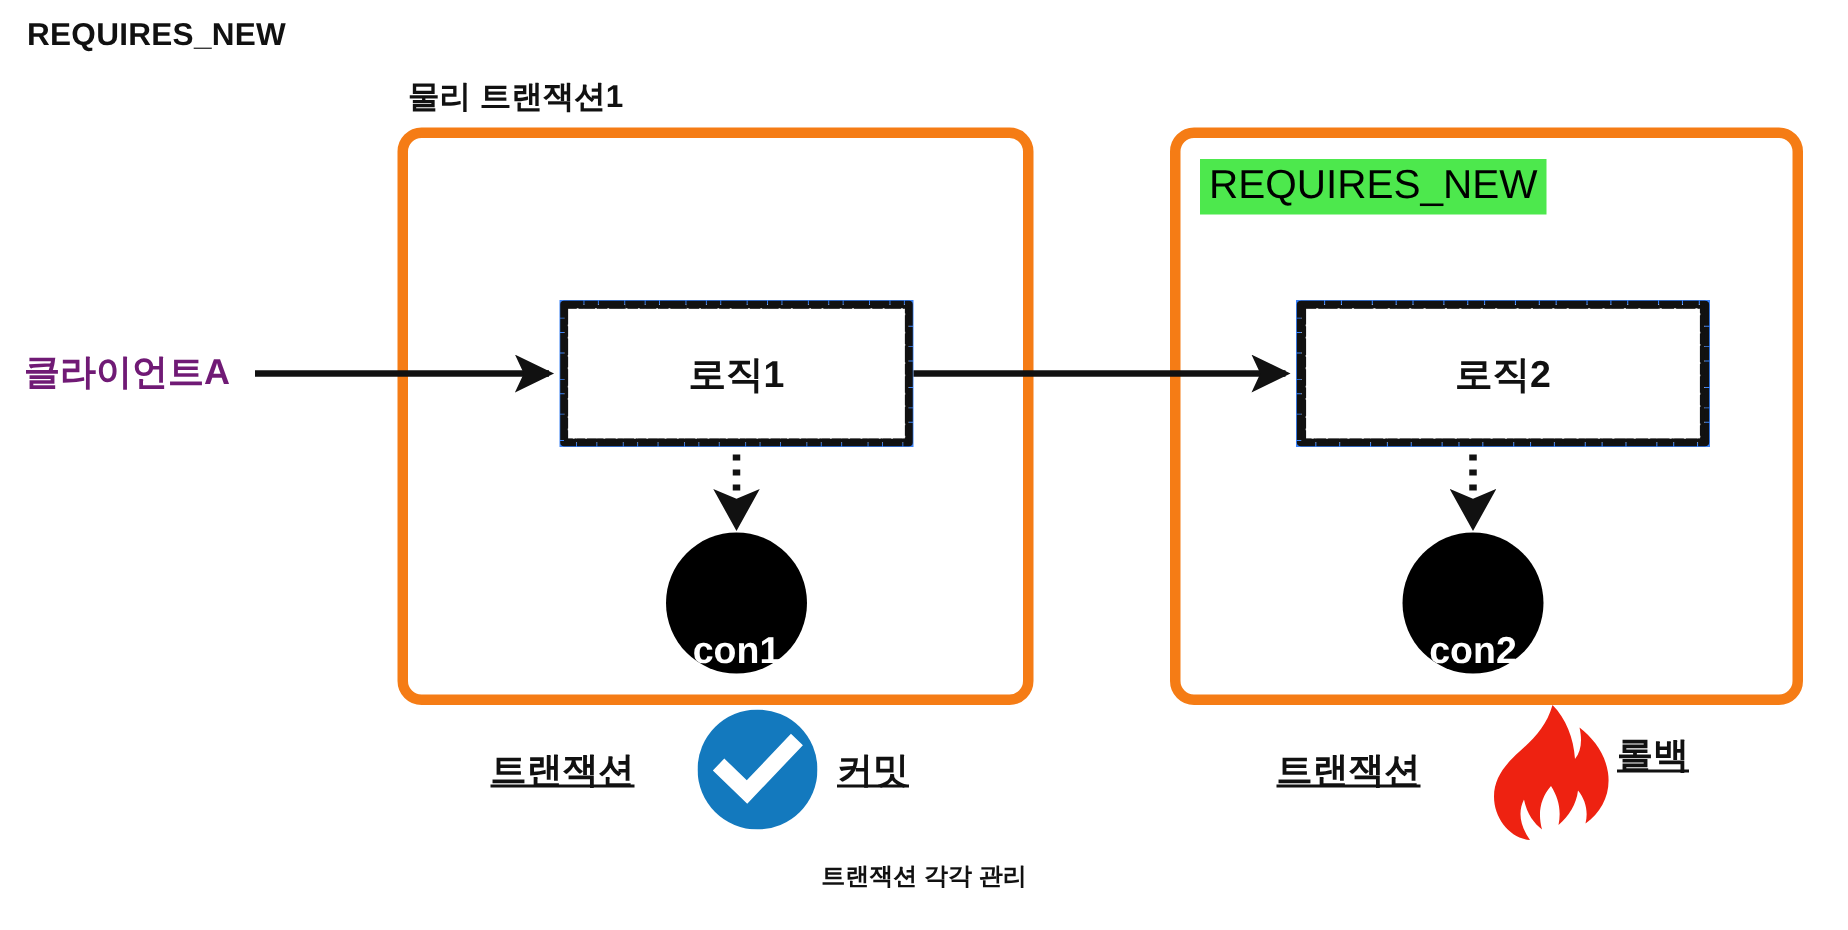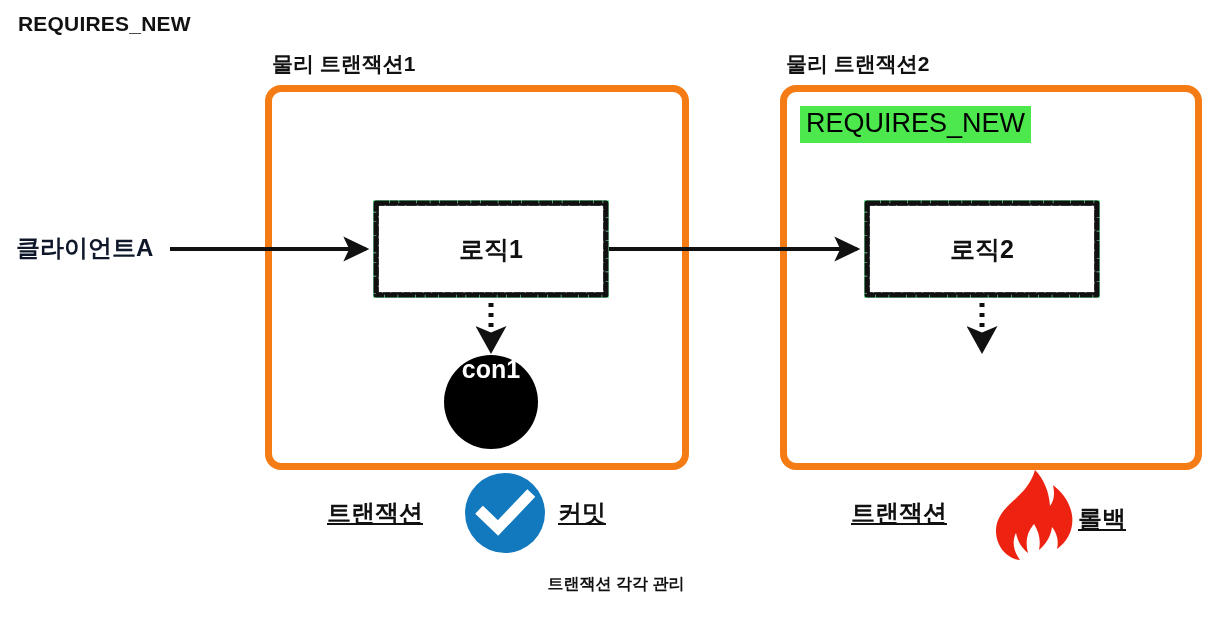--- a/index.html
+++ b/index.html
@@ -56,64 +56,64 @@
     color: #000000;
     font-size: 27px;
     font-weight: normal;
     padding: 2px 6px 4px 6px;
     line-height: 1.15;
     white-space: nowrap;
   }
 
   
   .logic-box {
-    background: #86efac;
+    background: #3b82f6;
     box-sizing: border-box;
     display: flex;
     align-items: center;
     justify-content: center;
   }
   #logic-box-1 { left: 373px; top: 200px; width: 236px; height: 98px; }
-  #logic-box-2 { left: 864px; top: 200px; width: 236px; height: 98px; }
+  #logic-box-2 { left: 864px; top: 200px; width: 276px; height: 98px; }
   .logic-box .sketch-svg {
     position: absolute;
     left: 0; top: 0;
     width: 100%; height: 100%;
   }
   .logic-label {
     position: relative;
     z-index: 2;
     font-size: 25px;
     font-weight: bold;
     color: #111111;
   }
 
   
   .con-circle {
     width: 94px;
     height: 94px;
     border-radius: 50%;
     background: #000000;
     display: flex;
-    align-items: flex-start;
+    align-items: flex-end;
     justify-content: center;
     color: #ffffff;
     font-size: 25px;
     font-weight: bold;
   }
   #con-circle-1 { left: 444px; top: 355px; }
   #con-circle-2 { left: 935px; top: 355px; }
 
   
   #client-label {
     left: 16px;
     top: 232px;
     font-size: 24px;
     font-weight: bold;
-    color: #0f172a;
+    color: #701a75;
     white-space: nowrap;
   }
 
   
   #arrow-layer {
     left: 0; top: 0;
     width: 1232px;
     height: 620px;
     pointer-events: none;
   }
@@ -122,21 +122,21 @@
   .status-text {
     font-size: 24px;
     font-weight: bold;
     color: #111111;
     white-space: nowrap;
     text-decoration: underline;
   }
   #commit-prefix { left: 327px; top: 497px; }
   #commit-suffix { left: 558px; top: 497px; text-align: center; }
   #rollback-prefix { left: 851px; top: 497px; }
-  #rollback-suffix { left: 1078px; top: 503px; }
+  #rollback-suffix { left: 1078px; top: 487px; }
 
   #commit-check-icon { left: 465px; top: 473px; width: 80px; height: 80px; }
   #rollback-fire-icon { left: 985px; top: 470px; width: 92px; height: 90px; }
 
   
   #bottom-caption {
     left: 616px;
     top: 574px;
     transform: translateX(-50%);
     font-size: 16px;
@@ -147,21 +147,20 @@
 </style>
 </head>
 <body>
 
 <div id="canvas">
 
   <div class="abs" id="diagram-title">REQUIRES_NEW</div>
 
   <div class="abs tx-caption" id="tx1-caption">물리 트랜잭션1</div>
 
-  <div class="abs tx-caption" id="tx2-caption">물리 트랜잭션2</div>
 
   <div class="abs tx-box" id="tx-box-1"></div>
 
   <div class="abs tx-box" id="tx-box-2"></div>
 
   <div class="abs" id="requires-new-badge">REQUIRES_NEW</div>
 
   <div class="abs logic-box" id="logic-box-1">
     <svg class="sketch-svg" viewBox="0 0 236 98" preserveAspectRatio="none">
       <rect x="3" y="3" width="230" height="92" fill="#ffffff" stroke="#111111" stroke-width="5" stroke-linejoin="round" stroke-dasharray="13 0.6 9 0.6 17 0.6"></rect>
@@ -175,20 +174,23 @@
       <rect x="3" y="3" width="230" height="92" fill="#ffffff" stroke="#111111" stroke-width="5" stroke-linejoin="round" stroke-dasharray="13 0.6 9 0.6 17 0.6"></rect>
       <rect x="4.5" y="4.5" width="227" height="89" fill="none" stroke="#111111" stroke-width="2.5" stroke-dasharray="7 1.2 11 1.2"></rect>
     </svg>
     <span class="logic-label">로직2</span>
   </div>
 
   <div class="abs con-circle" id="con-circle-1">
     <span>con1</span>
   </div>
 
+  <div class="abs con-circle" id="con-circle-2">
+    <span>con2</span>
+  </div>
 
   <div class="abs" id="client-label">클라이언트A</div>
 
   <svg class="abs" id="arrow-layer" viewBox="0 0 1232 620">
     <defs>
       <marker id="head-solid" markerWidth="7" markerHeight="7" refX="5.4" refY="3" orient="auto" markerUnits="strokeWidth">
         <path d="M0,0 L6.2,3 L0,6 L1.4,3 Z" fill="#111111"></path>
       </marker>
       <marker id="head-dot" markerWidth="6.2" markerHeight="6.2" refX="4.8" refY="3.1" orient="auto" markerUnits="strokeWidth">
         <path d="M0,0 L5.6,3.1 L0,6.2 L1.3,3.1 Z" fill="#111111"></path>

